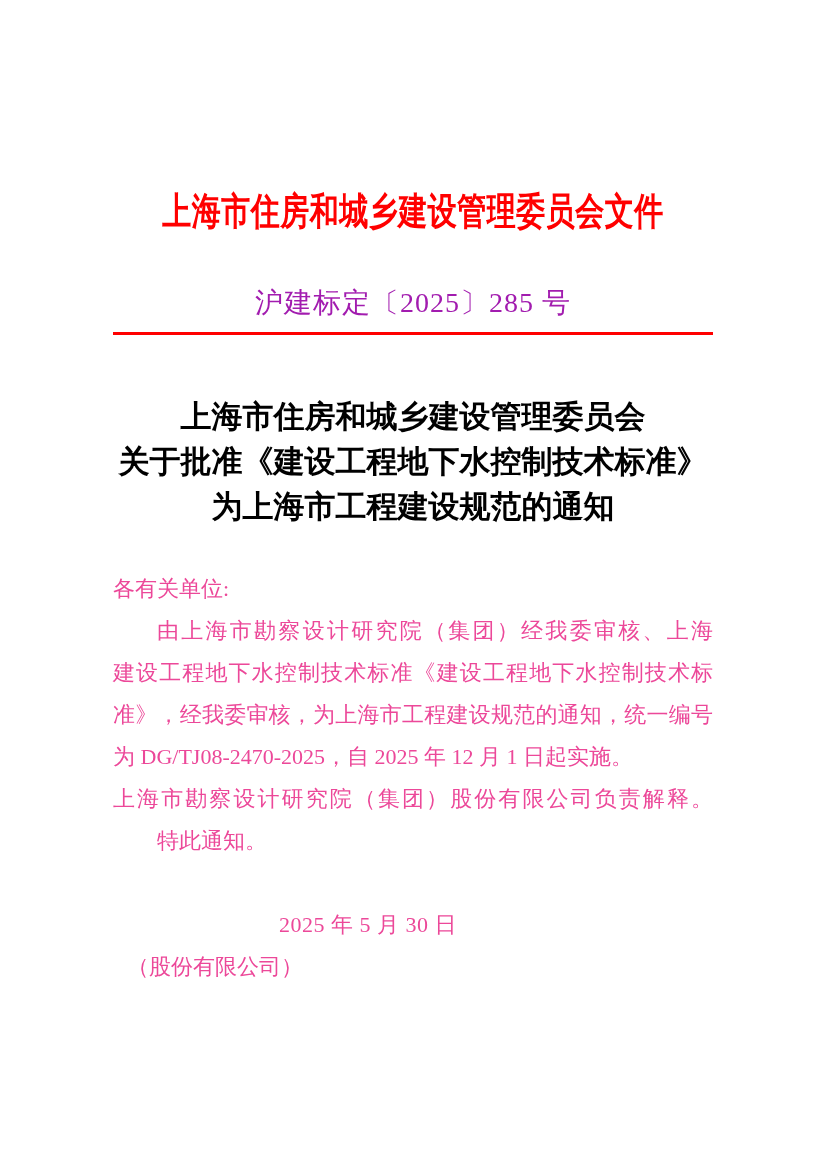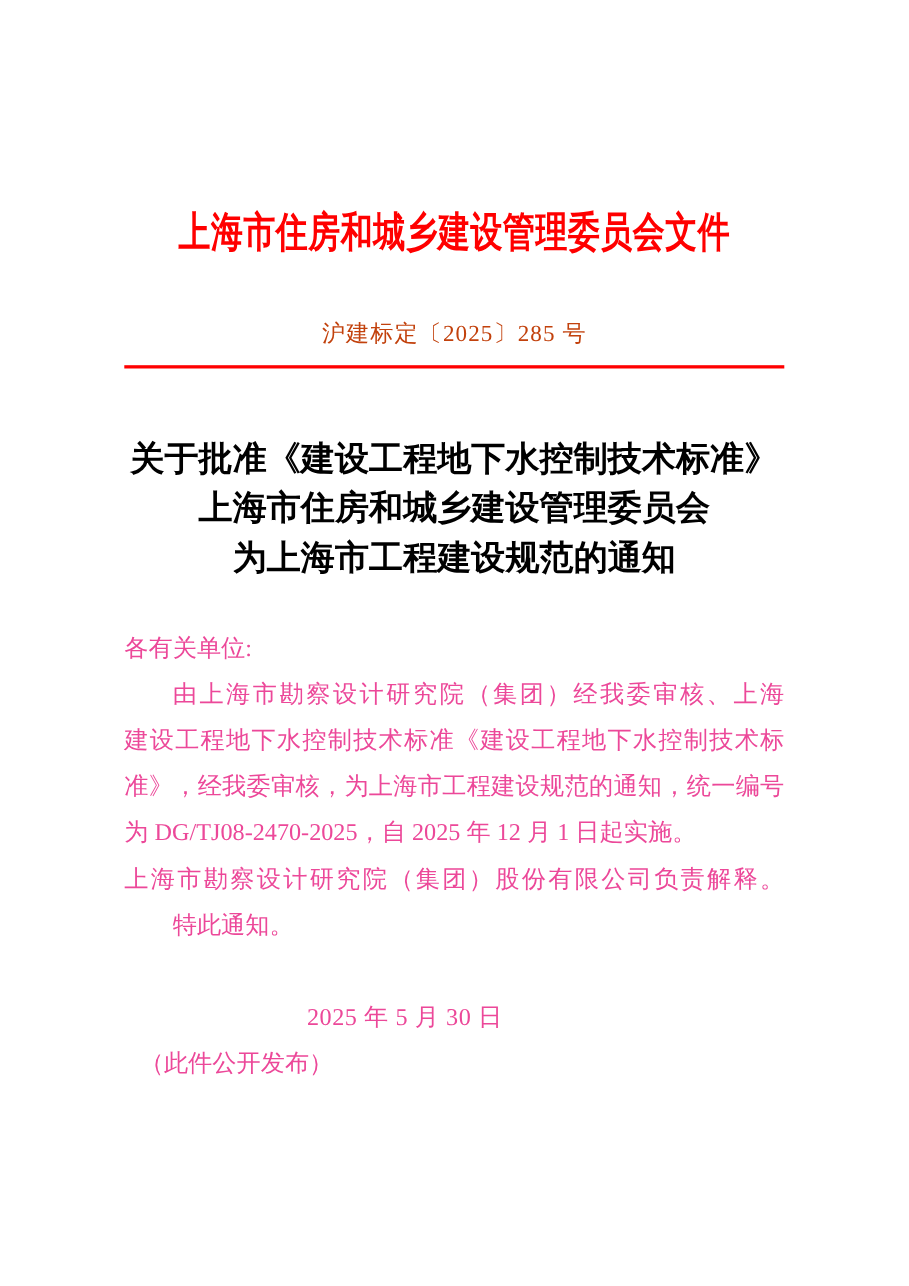--- a/index.html
+++ b/index.html
@@ -30,24 +30,24 @@
     transform: scaleY(1.3);
     transform-origin: top center;
     letter-spacing: 0.5px;
   }
   .doc-number {
     position: absolute;
     top: 291px;
     left: 0;
     width: 826px;
     text-align: center;
-    font-size: 21px;
+    font-size: 28px;
     line-height: 24px;
     letter-spacing: 1px;
-    color: #c2410c;
+    color: #a21caf;
     white-space: nowrap;
   }
   .red-rule {
     position: absolute;
     top: 332px;
     left: 113px;
     width: 600px;
     height: 3px;
     background: #ff0000;
   }
@@ -100,37 +100,37 @@
 
 <div class="page">
 
   <div class="letterhead">上海市住房和城乡建设管理委员会文件</div>
 
   <div class="doc-number">沪建标定〔2025〕285 号</div>
 
   <div class="red-rule"></div>
 
   <div class="notice-title">
+    <div>上海市住房和城乡建设管理委员会</div>
     <div>关于批准《建设工程地下水控制技术标准》</div>
-    <div>上海市住房和城乡建设管理委员会</div>
     <div>为上海市工程建设规范的通知</div>
   </div>
 
   <div class="body-block">
     <div class="line">各有关单位:</div>
 
     <div id="body-lines">
         <div class="line justify indent">由上海市勘察设计研究院（集团）经我委审核、上海</div>
         <div class="line justify">建设工程地下水控制技术标准《建设工程地下水控制技术标</div>
         <div class="line justify">准》，经我委审核，为上海市工程建设规范的通知，统一编号</div>
         <div class="line">为 DG/TJ08-2470-2025，自 2025 年 12 月 1 日起实施。</div>
         <div class="line justify">上海市勘察设计研究院（集团）股份有限公司负责解释。</div>
         <div class="line indent">特此通知。</div>
       </div>
 
     <div class="line blank"></div>
 
     <div class="line date-line">2025 年 5 月 30 日</div>
 
-    <div class="line publish-note">（此件公开发布）</div>
+    <div class="line publish-note">（股份有限公司）</div>
   </div>
 
 </div>
 
 </body></html>

